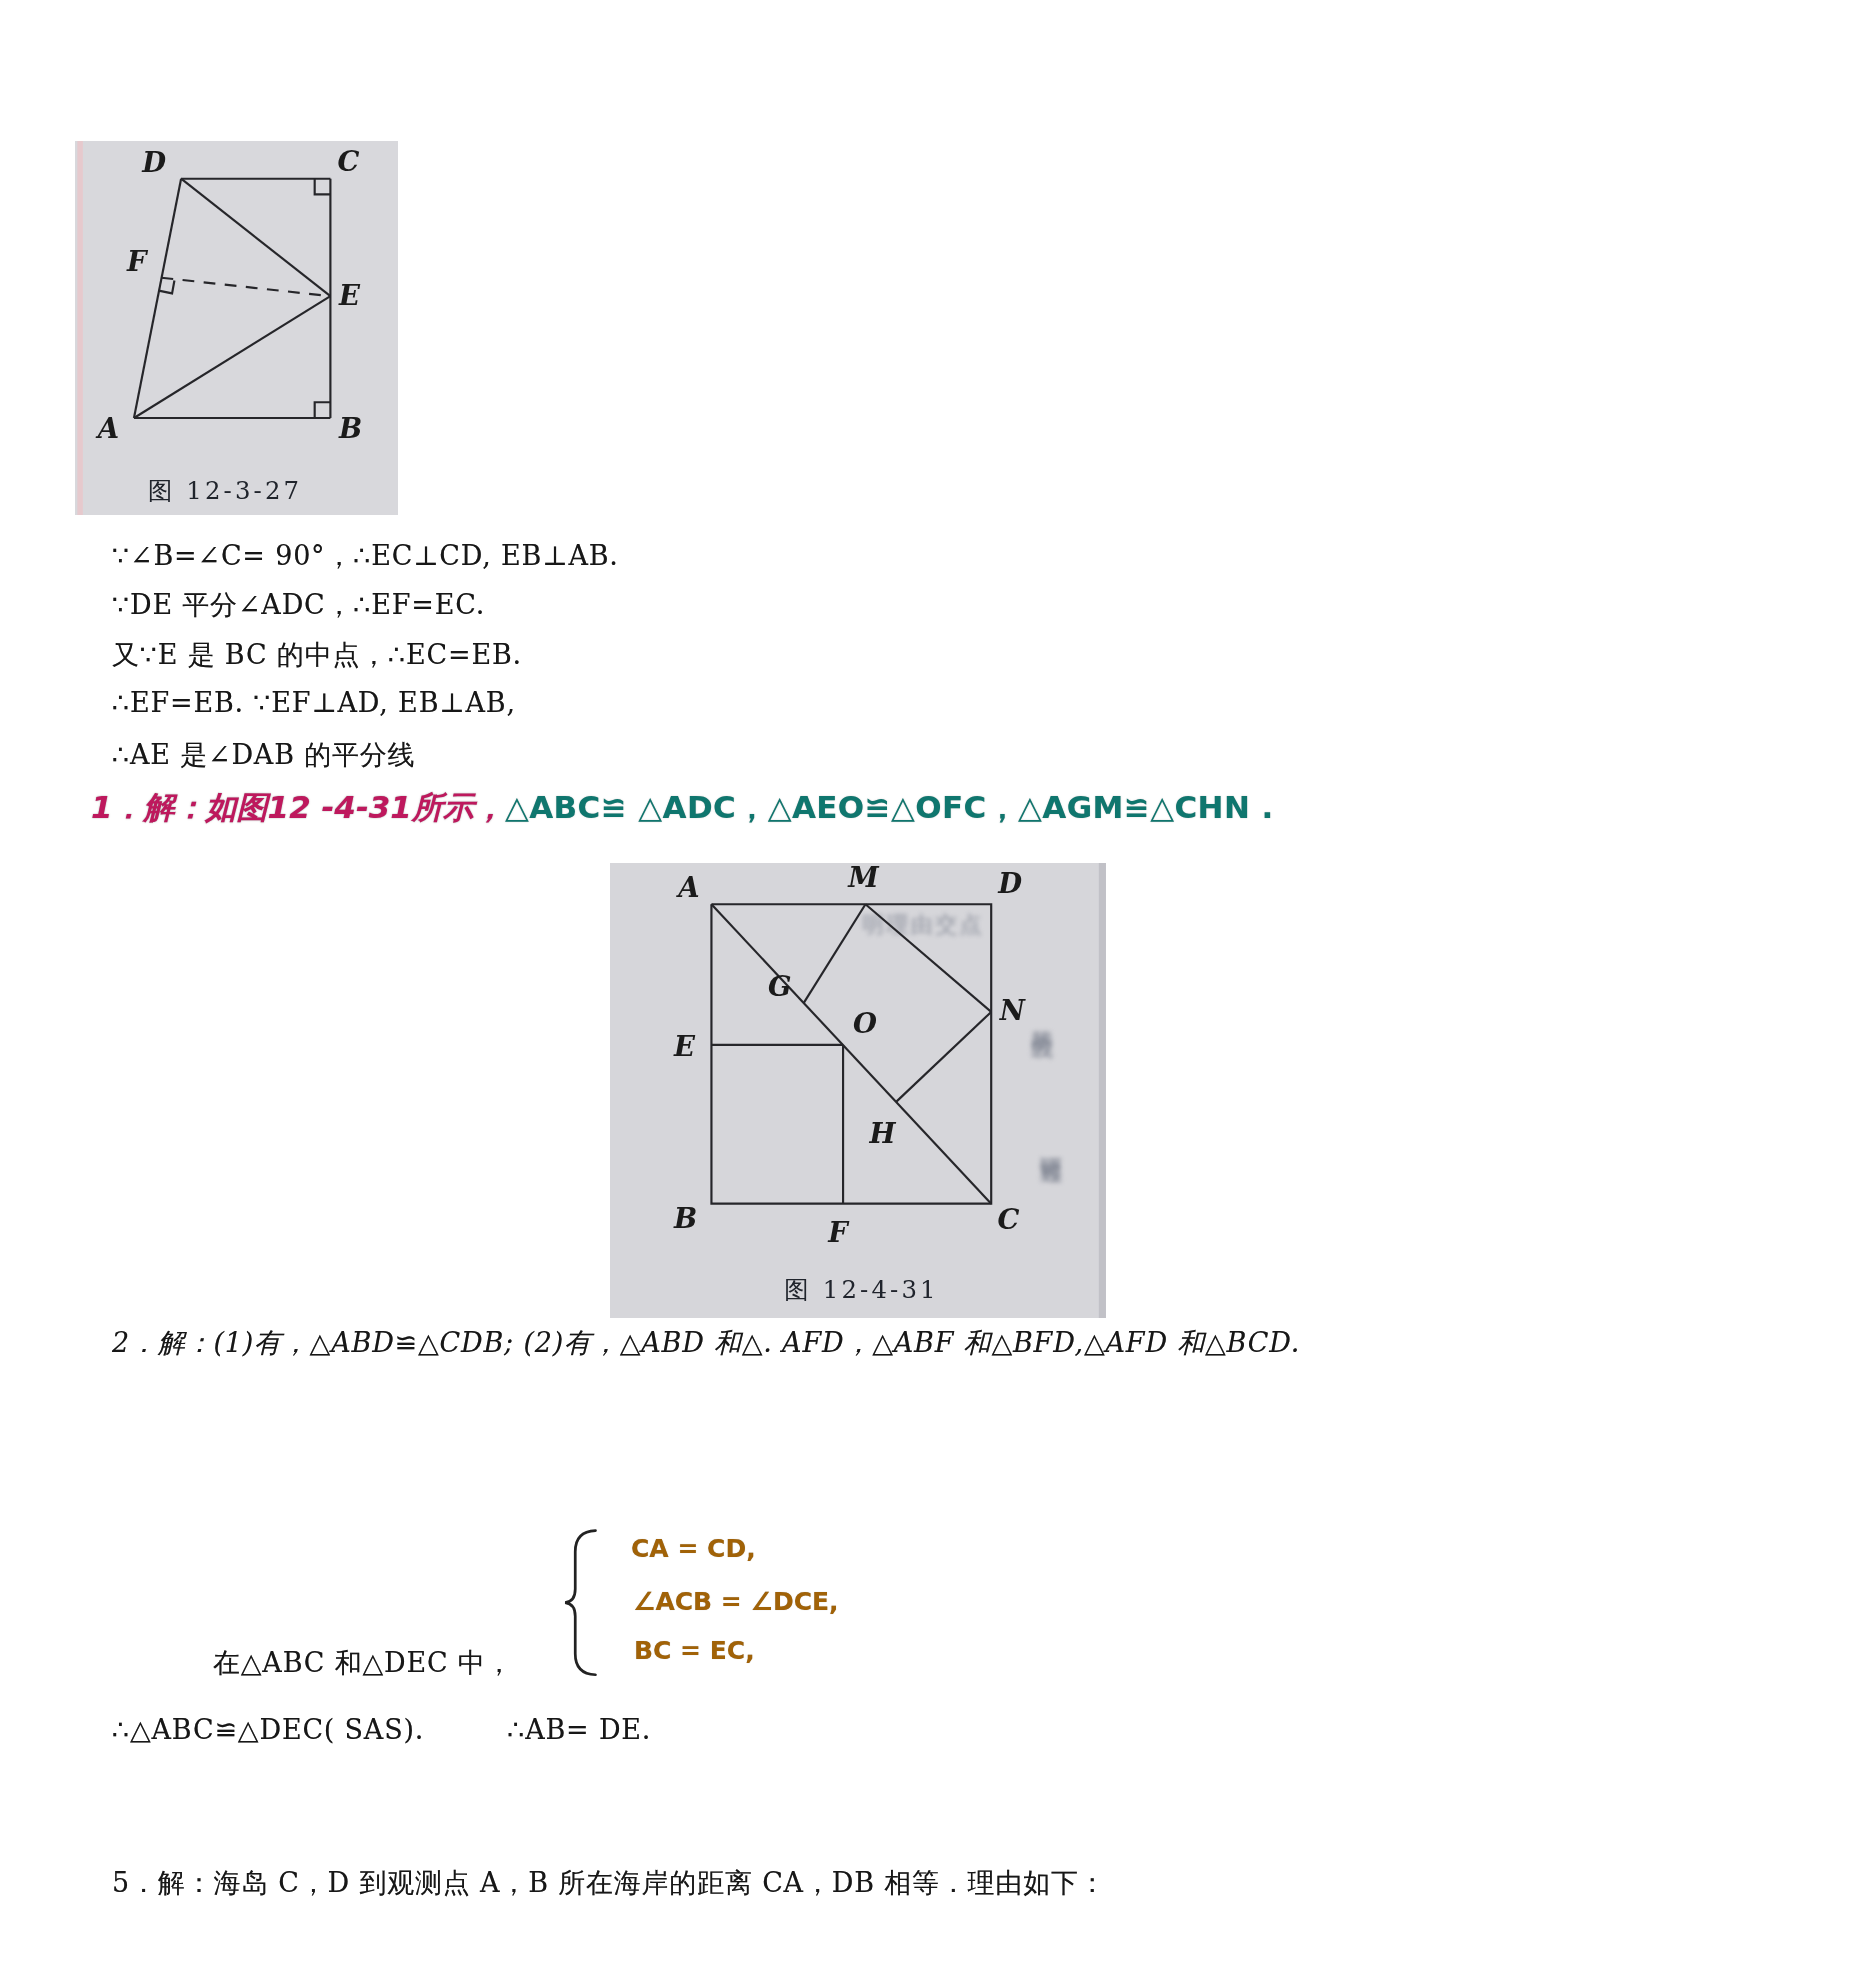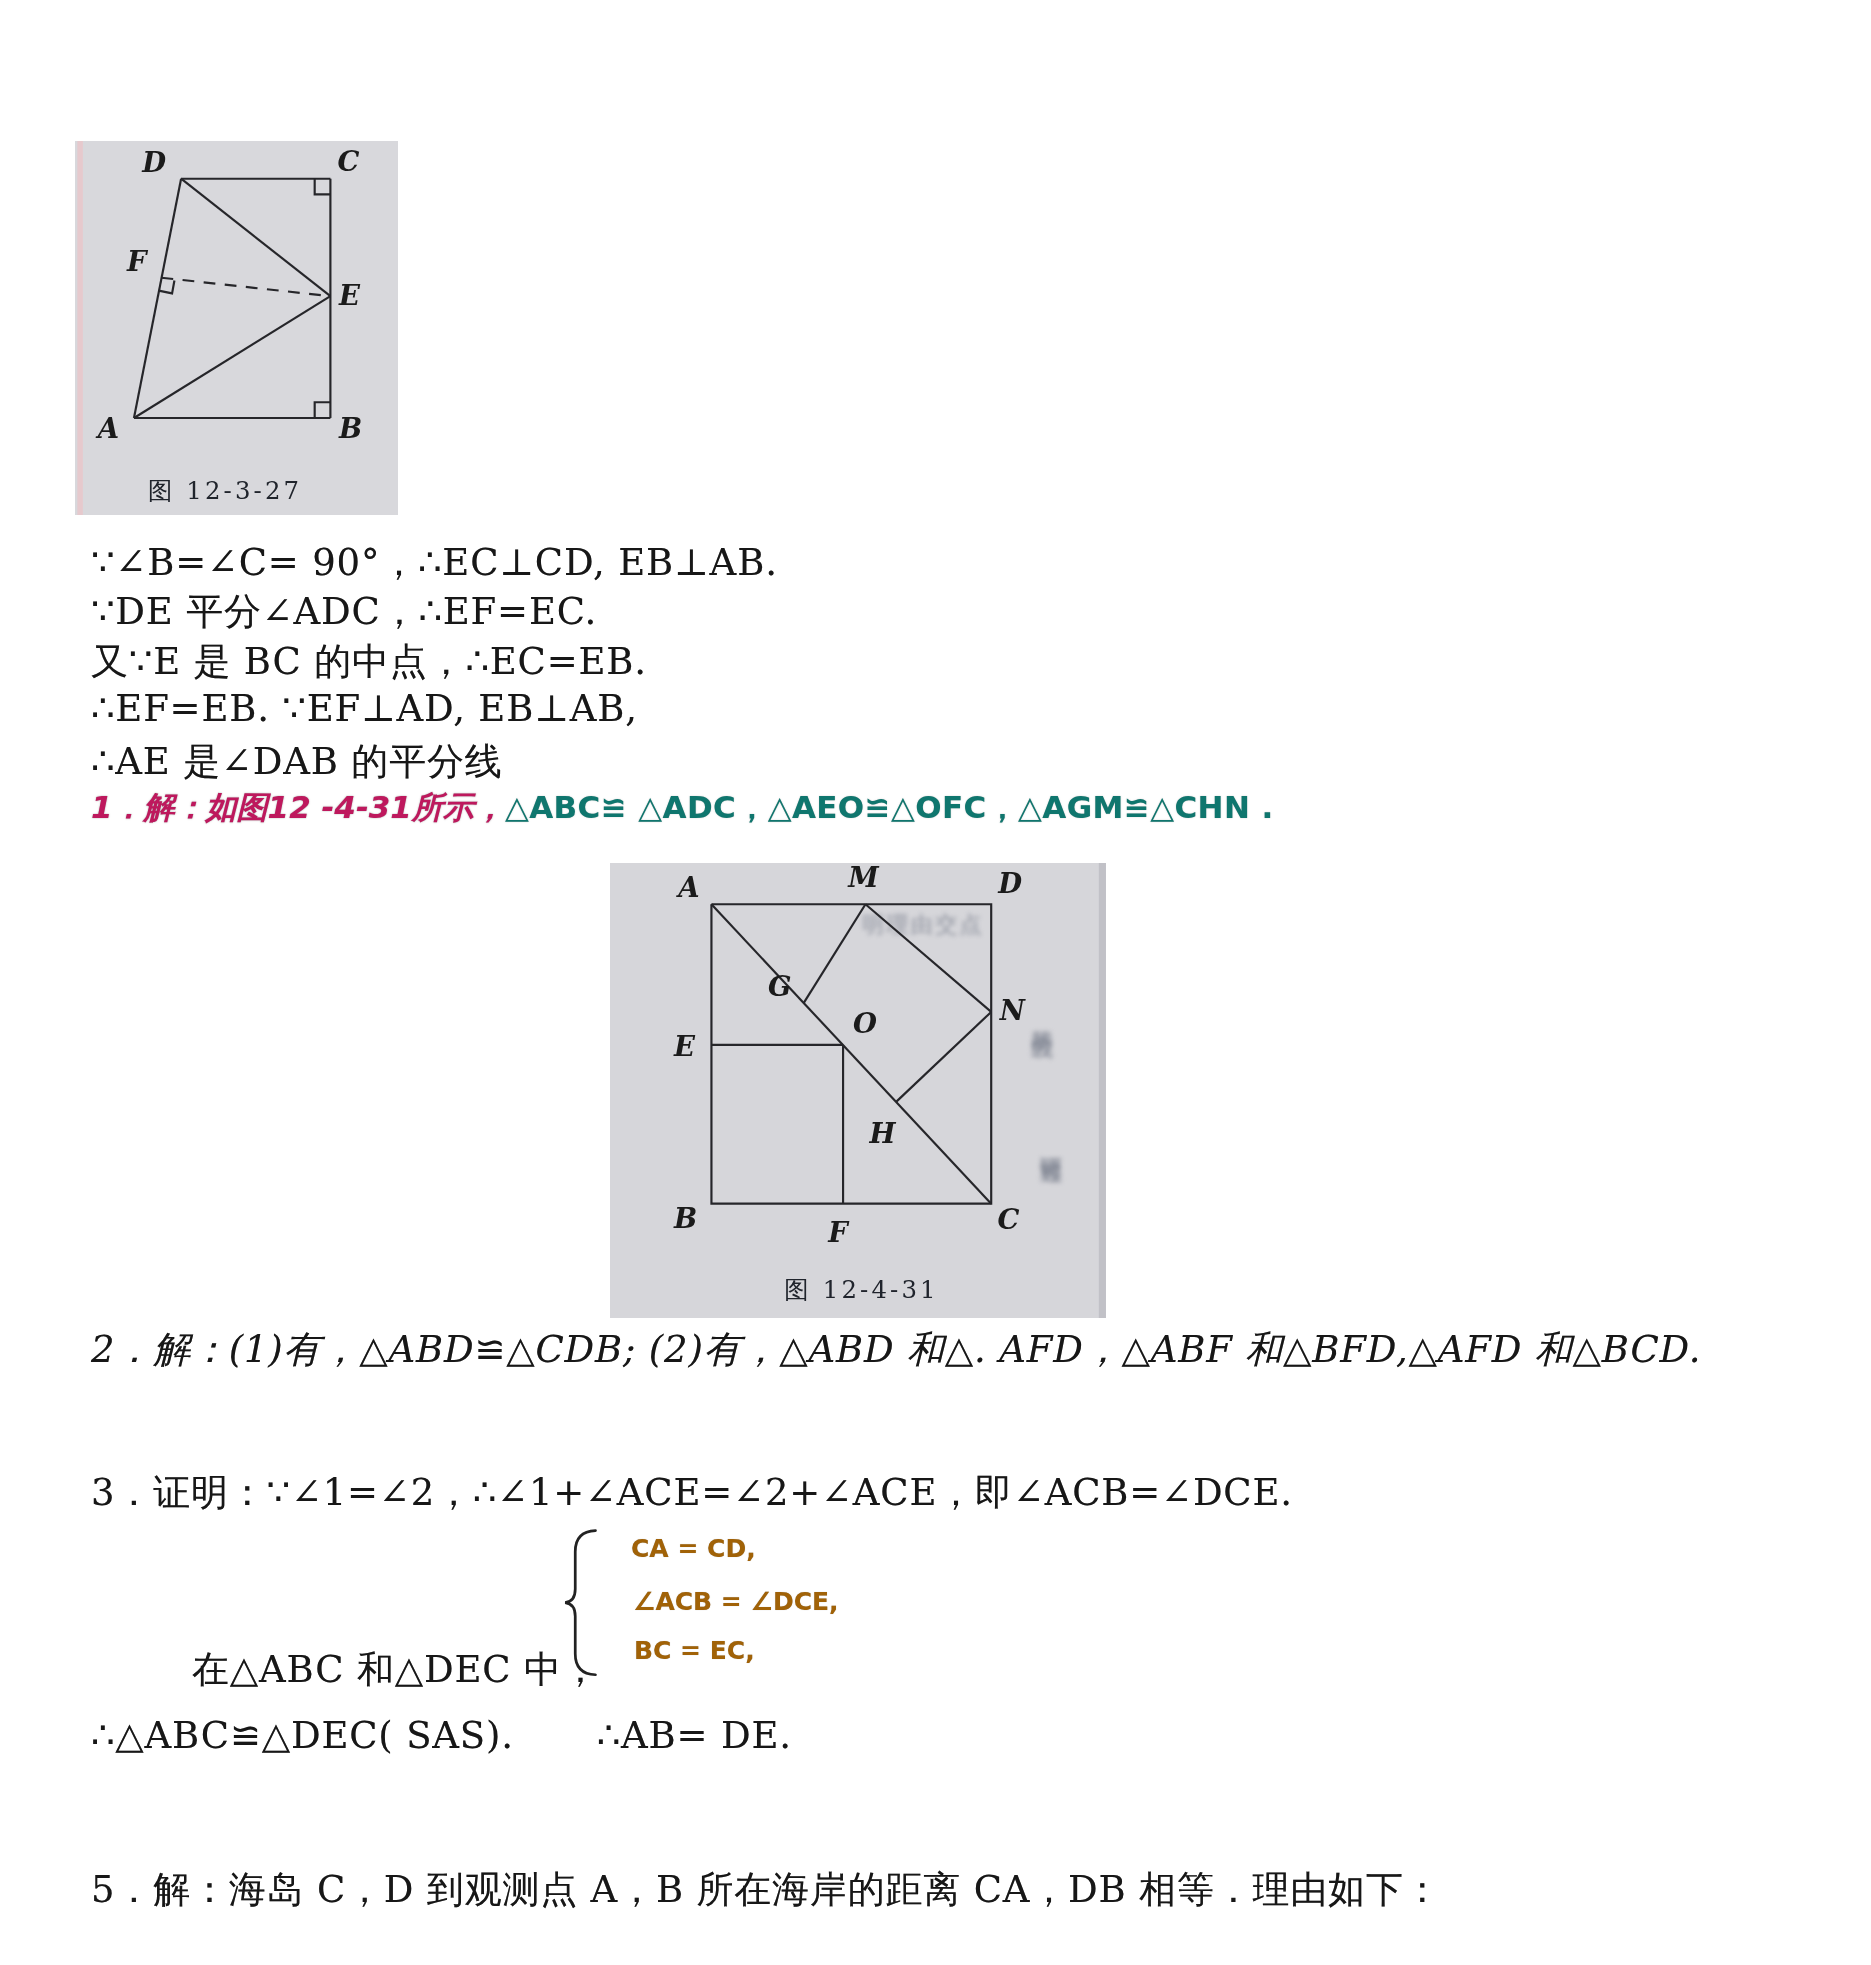--- a/index.html
+++ b/index.html
@@ -3,22 +3,22 @@
 <meta charset="utf-8">
 <style>
   html,body{margin:0;padding:0;background:#ffffff;}
   #page{position:relative;width:1872px;height:2647px;background:#ffffff;overflow:hidden;
         font-family:"DejaVu Serif","Liberation Serif","DejaVu Sans",serif;color:#161616;}
 
   .scanblock{position:absolute;overflow:hidden;}
   #fig1-block{left:75px;top:141px;width:323px;height:374px;background:#d8d8dc;}
   #fig2-block{left:610px;top:863px;width:496px;height:455px;background:#d6d6da;}
 
-  .bodyline{position:absolute;white-space:nowrap;font-size:37px;letter-spacing:0.8px;
-            color:#171717;text-shadow:0 0 0.4px rgba(10,10,10,.45);}
+  .bodyline{position:absolute;white-space:nowrap;font-size:27px;letter-spacing:0.8px;
+            color:#171717;text-shadow:0 0 0.4px rgba(10,10,10,.45);margin-left:21px;}
   .l1{left:91px;top:538px;} .l2{left:91px;top:587px;} .l3{left:91px;top:637px;text-align:right;}
   .l4{left:91px;top:687px;} .l5{left:91px;top:737px;}
 
   #q1-line{position:absolute;left:91px;top:787px;white-space:nowrap;
            font-family:"DejaVu Sans","Liberation Sans",sans-serif;font-weight:bold;font-size:31px;}
   #q1-line .prefix{color:#be185d;text-shadow:0 0 1.6px rgba(70,70,70,.55);font-style:italic;}
   #q1-line .congr{color:#0f766e;text-shadow:0 0 1.2px rgba(110,110,110,.5);letter-spacing:0.4px;}
 
   .q2line{left:91px;top:1325px;font-style:italic;}
   .q3proof{left:91px;top:1468px;}
@@ -112,21 +112,20 @@
       <text class="figlabel" x="660" y="712" text-anchor="start">H</text>
       <text class="figlabel" x="222" y="930" text-anchor="end">B</text>
       <text class="figlabel" x="580" y="964" text-anchor="middle">F</text>
       <text class="figlabel" x="986" y="932" text-anchor="start">C</text>
       <text class="figcaption" x="640" y="1108" text-anchor="middle">图 12-4-31</text>
     </svg>
   </div>
 
   <div class="bodyline q2line">2．解：(1)有，△ABD≌△CDB; (2)有，△ABD 和△. AFD，△ABF 和△BFD,△AFD 和△BCD.</div>
 
-  <div class="bodyline q3proof">3．证明：∵∠1=∠2，∴∠1+∠ACE=∠2+∠ACE，即∠ACB=∠DCE.</div>
   <div class="bodyline ctx">在△ABC 和△DEC 中，</div>
 
   <svg id="brace" width="37" height="151" viewBox="0 0 95 385">
     <path d="M 86 8 Q 34 10 34 62 L 34 158 Q 34 190 8 193 Q 34 196 34 228 L 34 324 Q 34 376 86 378" fill="none" stroke="#222" stroke-width="7" stroke-linecap="round"></path>
   </svg>
   <div class="eq eq1">CA = CD,</div>
   <div class="eq eq2">∠ACB = ∠DCE,</div>
   <div class="eq eq3">BC = EC,</div>
 
   <div class="bodyline conclrow">

